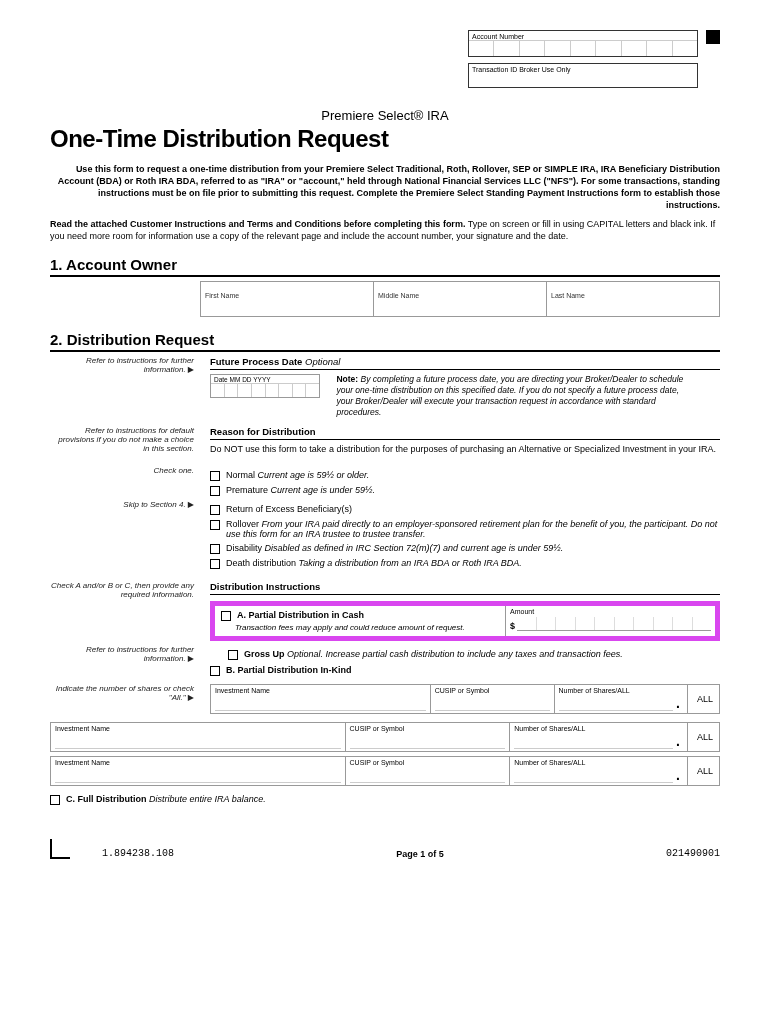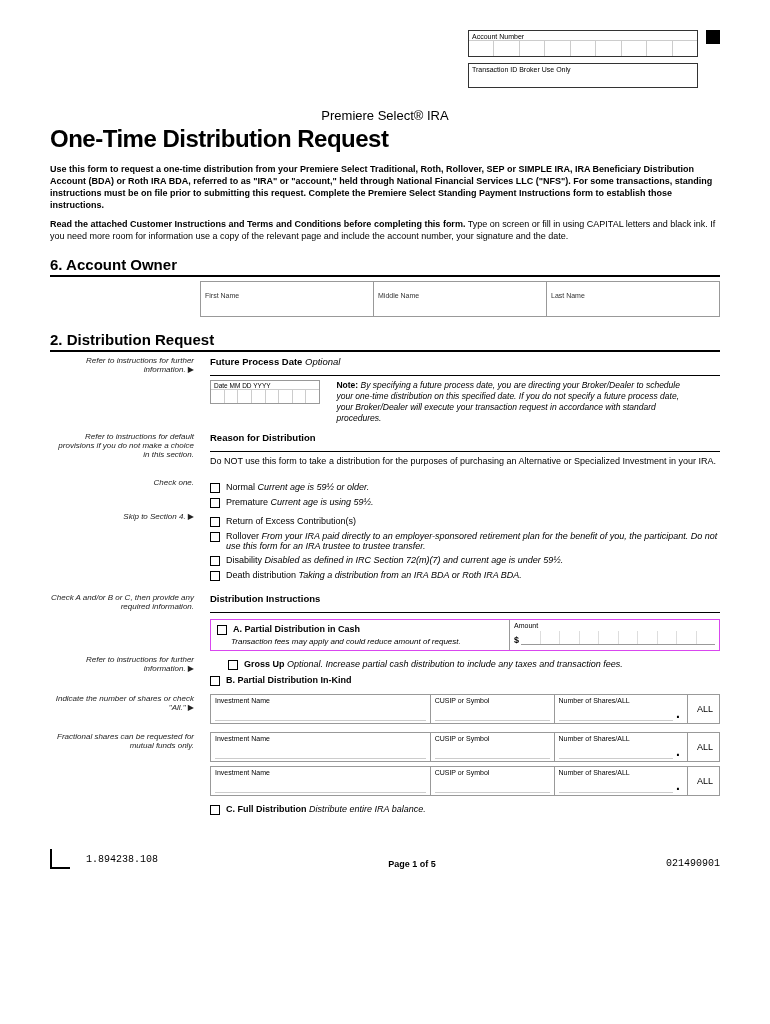--- a/index.html
+++ b/index.html
@@ -11,44 +11,44 @@
   .tick-row { display: flex; height: 16px; border-top: 1px solid #ccc; }
   .tick { flex: 1; border-right: 1px solid #ccc; }
   .tick:last-child { border-right: none; }
   .black-sq { width: 14px; height: 14px; background: #000; margin-top: 0; }
   .crop-mark-br { position: relative; height: 20px; }
   .crop-mark-br::before { content: ""; position: absolute; left: 0; bottom: 0; width: 20px; height: 2px; background: #000; }
   .crop-mark-br::after { content: ""; position: absolute; left: 0; bottom: 0; width: 2px; height: 20px; background: #000; }
   .pre-title { font-size: 13px; font-weight: normal; margin-bottom: 2px; text-align: center; }
   h1 { font-size: 24px; font-weight: bold; margin-bottom: 10px; letter-spacing: -0.5px; }
   .intro p { font-size: 9px; line-height: 1.35; margin-bottom: 6px; }
-  .intro .bold { font-weight: bold; }
+  .intro .bold { font-weight: bold; text-align: right; }
   h2 { font-size: 15px; font-weight: bold; margin: 14px 0 4px 0; border-bottom: 2px solid #000; padding-bottom: 2px; }
   .name-row { display: flex; border: 1px solid #999; margin-left: 150px; }
   .name-cell { flex: 1; border-right: 1px solid #999; padding: 2px 4px; height: 34px; }
   .name-cell:last-child { border-right: none; }
   .name-cell .lbl { font-size: 7px; color: #333; }
   .left-col { width: 150px; flex-shrink: 0; text-align: right; font-size: 8px; font-style: italic; color: #222; padding-right: 6px; }
   .left-col .arrow { font-style: normal; }
   .right-col { flex: 1; }
-  .sub-heading { font-size: 9.5px; font-weight: bold; border-bottom: 1px solid #000; padding-bottom: 8px; margin-bottom: 4px; }
+  .sub-heading { font-size: 9.5px; font-weight: bold; border-bottom: 1px solid #000; padding-bottom: 2px; margin-bottom: 4px; }
   .sub-heading .opt { font-weight: normal; font-style: italic; }
   .date-box { border: 1px solid #999; width: 110px; display: inline-block; vertical-align: top; }
   .date-box .lbl { font-size: 6.5px; padding: 1px 3px 0 3px; display: block; }
   .date-ticks { display: flex; height: 14px; border-top: 1px solid #ccc; }
   .date-ticks span { flex: 1; border-right: 1px solid #ccc; }
   .date-ticks span:last-child { border-right: none; }
   .note-block { display: inline-block; width: 360px; vertical-align: top; margin-left: 12px; font-size: 8.5px; font-style: italic; line-height: 1.3; }
   .note-block b { font-style: normal; }
   .row { display: flex; gap: 10px; margin-bottom: 4px; }
   .warn { font-size: 9px; margin: 4px 0 8px 0; }
   .checkbox-line { display: flex; align-items: flex-start; gap: 6px; margin: 4px 0; font-size: 9px; }
   .checkbox-line .cb { width: 10px; height: 10px; border: 1px solid #000; flex-shrink: 0; margin-top: 1px; }
   .checkbox-line .ital { font-style: italic; }
-  .dist-box { border: 1px solid #d946ef; display: flex; margin-top: 6px; }
+  .dist-box { border: 5px solid #d946ef; display: flex; margin-top: 6px; }
   .dist-left { flex: 1; padding: 4px 6px; font-size: 9px; }
   .dist-left .title { font-weight: bold; display: inline; }
   .dist-left .sub { font-style: italic; font-size: 8px; display: block; margin-top: 2px; padding-left: 14px; }
   .amount-box { width: 210px; border-left: 1px solid #999; }
   .amount-box .lbl { font-size: 7px; padding: 2px 4px 0 4px; display: block; }
   .amount-row { display: flex; align-items: flex-end; height: 18px; padding: 0 4px 2px 4px; }
   .amount-row .dollar { font-size: 9px; font-weight: bold; margin-right: 2px; }
   .amount-ticks { flex: 1; display: flex; border-bottom: 1px solid #999; height: 14px; }
   .amount-ticks span { flex: 1; border-right: 1px solid #ddd; }
   .amount-ticks span:last-child { border-right: none; }
@@ -96,21 +96,21 @@
 </div>
 
 <div class="pre-title">Premiere Select® IRA</div>
 <h1>One-Time Distribution Request</h1>
 
 <div class="intro">
   <p class="bold">Use this form to request a one-time distribution from your Premiere Select Traditional, Roth, Rollover, SEP or SIMPLE IRA, IRA Beneficiary Distribution Account (BDA) or Roth IRA BDA, referred to as "IRA" or "account," held through National Financial Services LLC ("NFS"). For some transactions, standing instructions must be on file prior to submitting this request. Complete the Premiere Select Standing Payment Instructions form to establish those instructions.</p>
   <p><span class="bold">Read the attached Customer Instructions and Terms and Conditions before completing this form.</span><span> Type on screen or fill in using CAPITAL letters and black ink. If you need more room for information use a copy of the relevant page and include the account number, your signature and the date.</span></p>
 </div>
 
-<h2>6. Account Owner</h2>
+<h2>1. Account Owner</h2>
 <div class="name-row">
   <div class="name-cell"><span class="lbl">First Name</span></div>
   <div class="name-cell"><span class="lbl">Middle Name</span></div>
   <div class="name-cell"><span class="lbl">Last Name</span></div>
 </div>
 
 <h2>2. Distribution Request</h2>
 
 <div class="block">
   <div class="row">
@@ -129,21 +129,21 @@
               <span></span>
               <span></span>
               <span></span>
               <span></span>
               <span></span>
               <span></span>
               <span></span>
             </div>
         </div>
         <div class="note-block">
-          <b>Note:</b><span> By specifying a future process date, you are directing your Broker/Dealer to schedule your one-time distribution on this specified date. If you do not specify a future process date, your Broker/Dealer will execute your transaction request in accordance with standard procedures.</span>
+          <b>Note:</b><span> By completing a future process date, you are directing your Broker/Dealer to schedule your one-time distribution on this specified date. If you do not specify a future process date, your Broker/Dealer will execute your transaction request in accordance with standard procedures.</span>
         </div>
       </div>
     </div>
   </div>
 </div>
 
 <div class="block">
   <div class="row">
     <div class="left-col">Refer to instructions for default provisions if you do not make a choice in this section.</div>
     <div class="right-col">
@@ -153,30 +153,30 @@
   </div>
   <div class="row" style="margin-bottom:0">
     <div class="left-col">Check one.</div>
     <div class="right-col">
       <div class="checkbox-line">
         <span class="cb"></span>
         <span><span>Normal</span> <span class="ital">Current age is 59½ or older.</span></span>
       </div>
       <div class="checkbox-line">
         <span class="cb"></span>
-        <span><span>Premature</span> <span class="ital">Current age is using 59½.</span></span>
+        <span><span>Premature</span> <span class="ital">Current age is under 59½.</span></span>
       </div>
     </div>
   </div>
   <div class="row" style="margin-bottom:0">
     <div class="left-col"><span>Skip to Section 4.</span> <span class="arrow">▶</span></div>
     <div class="right-col">
       <div class="checkbox-line">
         <span class="cb"></span>
-        <span>Return of Excess Contribution(s)</span>
+        <span>Return of Excess Beneficiary(s)</span>
       </div>
       <div class="checkbox-line">
         <span class="cb"></span>
         <span><span>Rollover</span> <span class="ital">From your IRA paid directly to an employer-sponsored retirement plan for the benefit of you, the participant. Do not use this form for an IRA trustee to trustee transfer.</span></span>
       </div>
       <div class="checkbox-line">
         <span class="cb"></span>
         <span><span>Disability</span> <span class="ital">Disabled as defined in IRC Section 72(m)(7) and current age is under 59½.</span></span>
       </div>
       <div class="checkbox-line">
@@ -255,21 +255,20 @@
             <span class="dot">.</span>
           </div>
         <div class="inkind-cell all-box">
             <span class="cb"></span>
             <span style="font-size:9px">ALL</span>
           </div>
       </div>
     </div>
   </div>
   <div class="row">
-    <div class="left-col">Fractional shares can be requested for mutual funds only.</div>
     <div class="right-col">
       <div class="inkind-table">
         <div class="inkind-cell inkind-inv">
             <span class="lbl">Investment Name</span>
             <div class="field-underline"></div>
           </div>
         <div class="inkind-cell inkind-cusip">
             <span class="lbl">CUSIP or Symbol</span>
             <div class="field-underline"></div>
           </div>
@@ -308,19 +307,19 @@
       </div>
       <div class="checkbox-line" style="margin-top:8px">
         <span class="cb"></span>
         <span><b>C. Full Distribution</b> <span class="ital">Distribute entire IRA balance.</span></span>
       </div>
     </div>
   </div>
 </div>
 
 <div class="footer">
-  <div style="display:flex;align-items:center;gap:16px">
+  <div style="display:flex;align-items:flex-end;gap:32px">
     <div class="crop-mark-br" style="width:20px"></div>
     <span>1.894238.108</span>
   </div>
   <span class="center">Page 1 of 5</span>
   <span>021490901</span>
 </div>
 
 </body></html>

